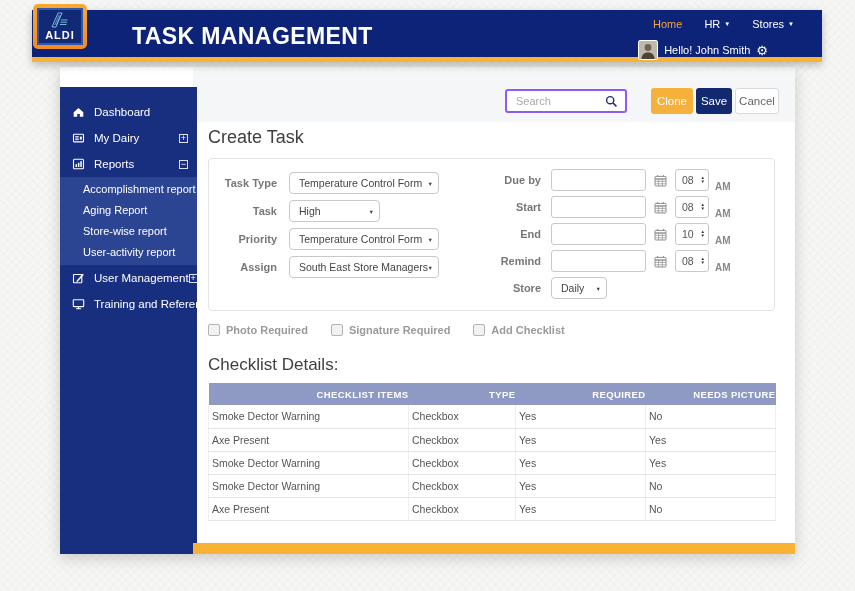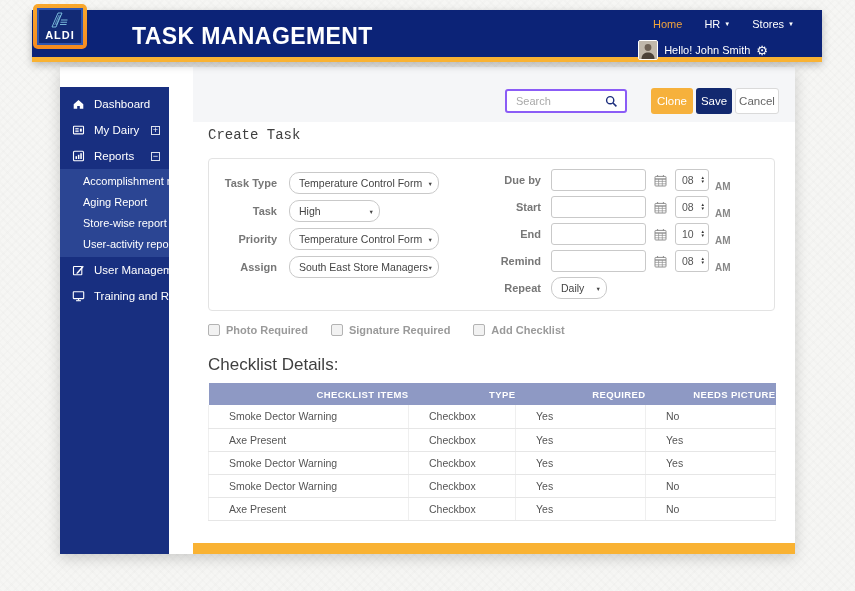--- a/index.html
+++ b/index.html
@@ -29,21 +29,21 @@
   .greet { position:absolute; right:54px; top:30px; display:flex; align-items:center; gap:6px; }
   .avatar { width:20px; height:20px; border:1px solid #fff; border-radius:2px; overflow:hidden; background:#c4bdb2; }
   .greet-txt { color:#fff; font-size:11px; }
   .gear { color:#fff; font-size:13px; font-family:"DejaVu Sans", sans-serif; cursor:pointer; line-height:13px; }
 
   
   .card { position:absolute; left:60px; top:67px; width:735px; height:487px; background:#fff;
     box-shadow:0 4px 14px rgba(0,0,0,.18); z-index:10; }
 
   
-  .sbar { position:absolute; left:0; top:20px; width:109px; height:467px; background:#182f80; padding-top:4px; }
+  .sbar { position:absolute; left:0; top:20px; width:137px; height:467px; background:#182f80; padding-top:12px; }
   .s-item { height:26px; display:flex; align-items:center; padding:0 9px 0 12px; color:#fff; cursor:pointer; }
   .s-item .s-ic { width:13px; height:12px; margin-right:9px; flex:0 0 13px; }
   .s-item .s-lb { font-size:11.5px; flex:1; white-space:nowrap; }
   .s-exp { width:9px; height:9px; border:1px solid rgba(255,255,255,.85); font-size:9px; line-height:7px;
     text-align:center; display:inline-block; color:#fff; flex:0 0 9px; }
   .s-sub { background:#2b4593; padding:2px 0; }
   .s-sub .s-link { height:21px; line-height:21px; padding-left:23px; color:#fff; font-size:11px; cursor:pointer; white-space:nowrap; }
 
   
   .band { position:absolute; left:133px; top:0; width:602px; height:55px; background:#f5f6f8; }
@@ -53,27 +53,27 @@
     font-family:"Liberation Sans", sans-serif; background:transparent; width:90px; }
   .search input::placeholder { color:#a9a9a9; }
   .search .mag { margin-right:7px; display:flex; }
   .btn { position:absolute; top:21px; height:26px; border-radius:3px; font-size:11.5px;
     display:flex; align-items:center; justify-content:center; cursor:pointer; font-family:"Liberation Sans",sans-serif; }
   .btn-clone { left:591px; width:42px; background:#f6b13c; color:#fff; }
   .btn-save  { left:636px; width:36px; background:#12296f; color:#fff; }
   .btn-cancel{ left:675px; width:44px; background:#fff; color:#666; border:1px solid #dadada; }
 
   
-  .h-create { position:absolute; left:148px; top:60px; font-size:14px; color:#404040;font-family:Liberation Mono, monospace; }
+  .h-create { position:absolute; left:148px; top:60px; font-size:18px; color:#404040; }
   .panel { position:absolute; left:148px; top:91px; width:567px; height:153px;
     border:1px solid #e3e3e3; border-radius:4px; background:#fff; }
   .fcol-l { position:absolute; left:10px; top:13px; }
   .frow { display:flex; align-items:center; margin-bottom:6px; height:22px; }
   .flabel { width:58px; text-align:right; margin-right:12px; font-size:11px; font-weight:bold; color:#777; }
-  .sel { position:relative; height:22px; border:1px solid #c9c9c9; border-radius:10px; background:#fff;
+  .sel { position:relative; height:22px; border:1px solid #c9c9c9; border-radius:4px; background:#fff;
     display:flex; align-items:center; padding:0 16px 0 9px; cursor:pointer; }
   .sel .sel-v { font-size:10.5px; color:#444; white-space:nowrap; }
   .sel .sel-c { position:absolute; right:5px; top:8px; font-size:5.5px; color:#444; }
   .fcol-r { position:absolute; left:272px; top:10px; }
   .rrow { display:flex; align-items:center; margin-bottom:5px; height:22px; }
   .rlabel { width:60px; text-align:right; margin-right:10px; font-size:11px; font-weight:bold; color:#777; }
   .dinput { width:95px; height:22px; border:1px solid #c9c9c9; border-radius:3px; outline:none;
     font-size:11px; padding:0 6px; color:#444; font-family:"Liberation Sans",sans-serif; }
   .cal { margin-left:8px; display:flex; cursor:pointer; }
   .spin { margin-left:8px; width:34px; height:22px; border:1px solid #c9c9c9; border-radius:3px;
@@ -88,21 +88,21 @@
   .opt { display:flex; align-items:center; margin-right:23px; }
   .cbx { width:12px; height:12px; border:1px solid #b3b3b3; border-radius:2px; background:#f2f2f2; cursor:pointer; }
   .opt .olb { margin-left:6px; font-size:11px; font-weight:bold; color:#9a9a9a; }
 
   
   .h-check { position:absolute; left:148px; top:288px; font-size:17px; color:#3f3f3f; }
   .tblwrap { position:absolute; left:148px; top:316px; width:567px; }
   table { border-collapse:collapse; width:567px; table-layout:fixed; }
   thead th { background:#8e99c4; color:#fff; font-size:9.5px; letter-spacing:.4px; text-align:right;
     height:22px; padding:0 0 0 8px; font-weight:bold; }
-  tbody td { height:23px; font-size:10.5px; color:#555; padding:0 0 0 20px;
+  tbody td { height:23px; font-size:10.5px; color:#555; padding:0 0 0 3px;
     border-bottom:1px solid #e6e6e6; border-right:1px solid #efefef; background:#fff; }
   tbody td:first-child { border-left:1px solid #efefef; }
   tbody td:last-child { border-right:1px solid #efefef; }
 
   .foot-bar { position:absolute; left:133px; top:476px; width:602px; height:11px; background:#f9b233; }
 </style>
 </head>
 <body>
 
 <div class="page">
@@ -352,21 +352,21 @@
             <span class="num">08</span>
             <span class="arrows">
                 <span>▲</span>
                 <span>▼</span>
               </span>
           </div>
           <span class="merid">AM</span>
         </div>
 
         <div class="rrow">
-          <span class="rlabel">Repeat</span>
+          <span class="rlabel">Store</span>
           <div class="sel" style="width:56px">
             <span class="sel-v">Daily</span>
             <span class="sel-c">▼</span>
           </div>
         </div>
       </div>
     </div>
 
     <div class="opts">
       <div class="opt">

